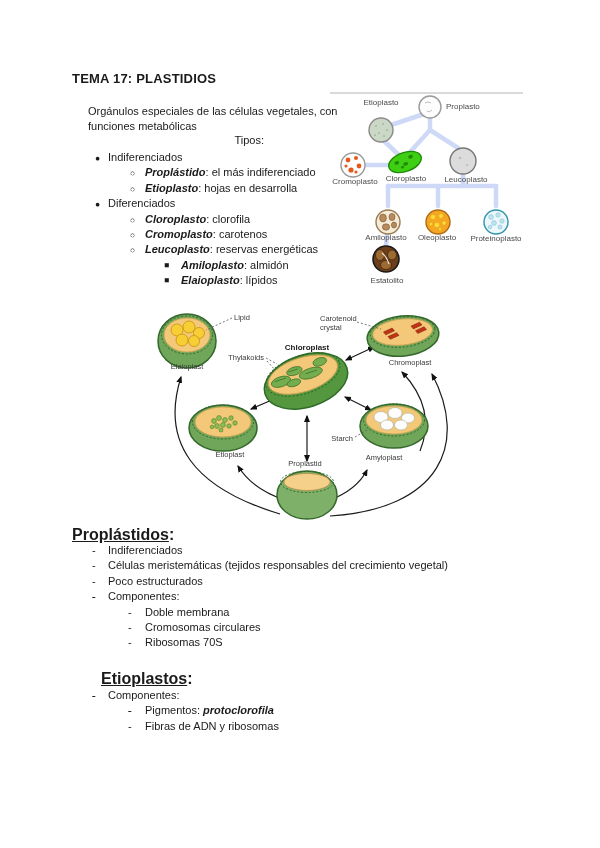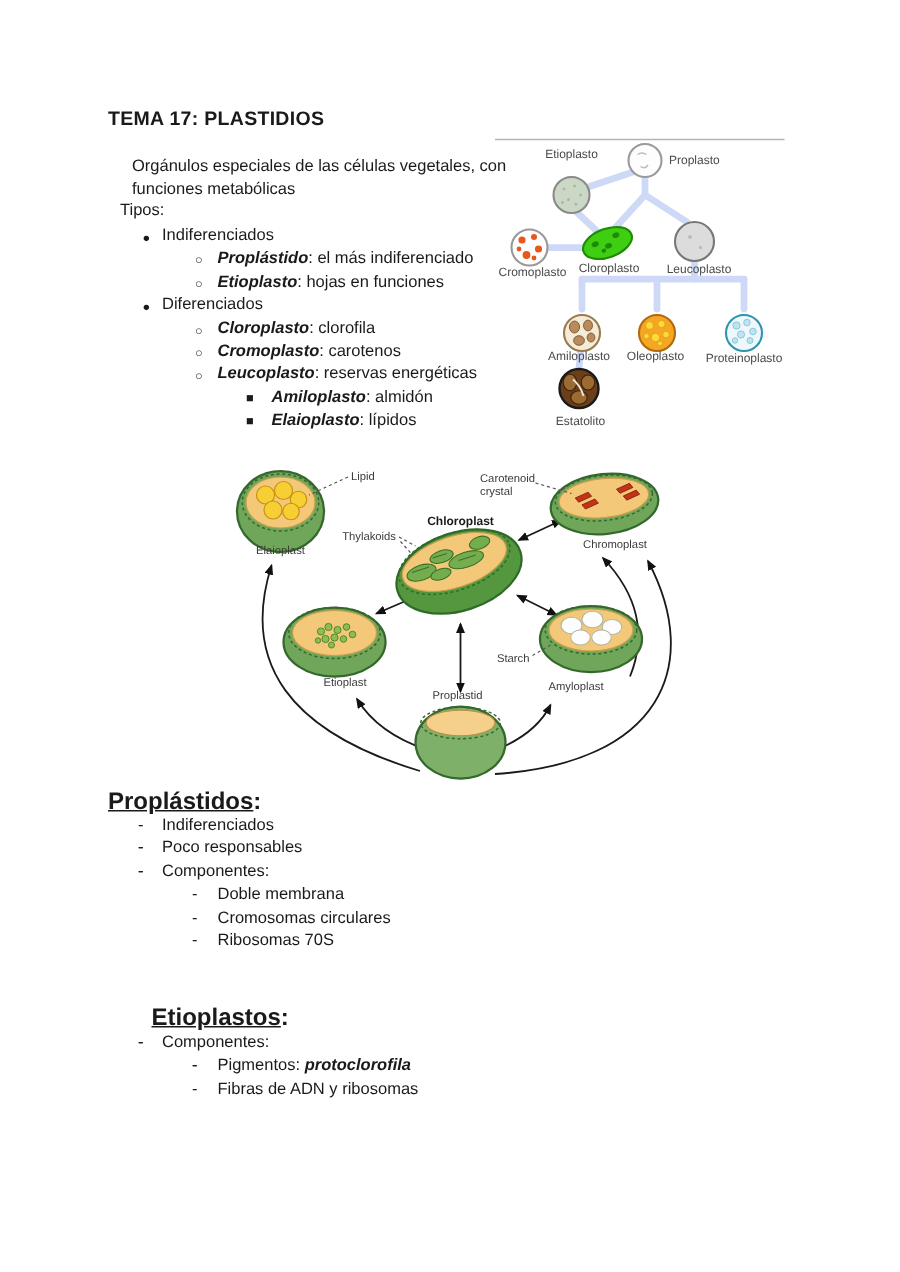--- a/index.html
+++ b/index.html
@@ -32,26 +32,26 @@
 </style>
 </head>
 <body>
 
 <div class="page">
 
   <div class="abs title" style="left:72px;top:71px;width:300px;">TEMA 17: PLASTIDIOS</div>
 
   <div class="abs body-txt" style="left:88px;top:84px;width:250px;margin-top:20px;">Orgánulos especiales de las células vegetales, con funciones metabólicas</div>
 
-  <div class="abs body-txt" style="left:80px;top:133px;width:200px;">Tipos:</div>
+  <div class="abs body-txt" style="left:64px;top:133px;width:200px;text-align:right;">Tipos:</div>
 
   <div class="abs doc-list" style="left:72px;top:150px;width:270px;">
     <div class="li lv1"><span class="mk">●</span><span>Indiferenciados</span></div>
     <div class="li lv2"><span class="mk">○</span><b>Proplástido</b><span>: el más indiferenciado</span></div>
-    <div class="li lv2"><span class="mk">○</span><b>Etioplasto</b><span>: hojas en funciones</span></div>
+    <div class="li lv2"><span class="mk">○</span><b>Etioplasto</b><span>: hojas en desarrolla</span></div>
     <div class="li lv1"><span class="mk">●</span><span>Diferenciados</span></div>
     <div class="li lv2"><span class="mk">○</span><b>Cloroplasto</b><span>: clorofila</span></div>
     <div class="li lv2"><span class="mk">○</span><b>Cromoplasto</b><span>: carotenos</span></div>
     <div class="li lv2" style="width:212px;"><span class="mk">○</span><b>Leucoplasto</b><span>: reservas energéticas</span></div>
     <div class="li lv3"><span class="mk">■</span><b>Amiloplasto</b><span>: almidón</span></div>
     <div class="li lv3"><span class="mk">■</span><b>Elaioplasto</b><span>: lípidos</span></div>
   </div>
 
   <svg class="abs" style="left:330px;top:88px;" width="232" height="202" viewBox="0 0 232 202">
     <line x1="0" y1="5" x2="193" y2="5" stroke="#b4b4b4" stroke-width="1"></line>
@@ -293,22 +293,22 @@
       <text x="236" y="157" text-anchor="middle">Amyloplast</text>
       <text x="157" y="163" text-anchor="middle">Proplastid</text>
     </g>
   </svg>
 
   <div class="abs sec-head" style="left:72px;top:527px;">
     <span class="u">Proplástidos</span><span>:</span>
   </div>
   <div class="abs doc-list" style="left:72px;top:543px;width:470px;">
     <div class="li dl1"><span class="dash">-</span><span>Indiferenciados</span></div>
-    <div class="li dl1"><span class="dash">-</span></div>
-    <div class="li dl1"><span class="dash">-</span><span>Poco responsables</span></div>
+    <div class="li dl1"><span class="dash">-</span><span>Células meristemáticas (tejidos responsables del crecimiento vegetal)</span></div>
+    <div class="li dl1"><span class="dash">-</span><span>Poco estructurados</span></div>
     <div class="li dl1"><span class="dash">-</span></div>
     <div class="li dl1"><span class="dash">-</span><span>Componentes:</span></div>
     <div class="li dl2"><span class="dash">-</span><span>Doble membrana</span></div>
     <div class="li dl2"><span class="dash">-</span><span>Cromosomas circulares</span></div>
     <div class="li dl2"><span class="dash">-</span><span>Ribosomas 70S</span></div>
   </div>
 
   <div class="abs sec-head" style="left:72px;top:671px;padding-left:29px;">
     <span class="u">Etioplastos</span><span>:</span>
   </div>

